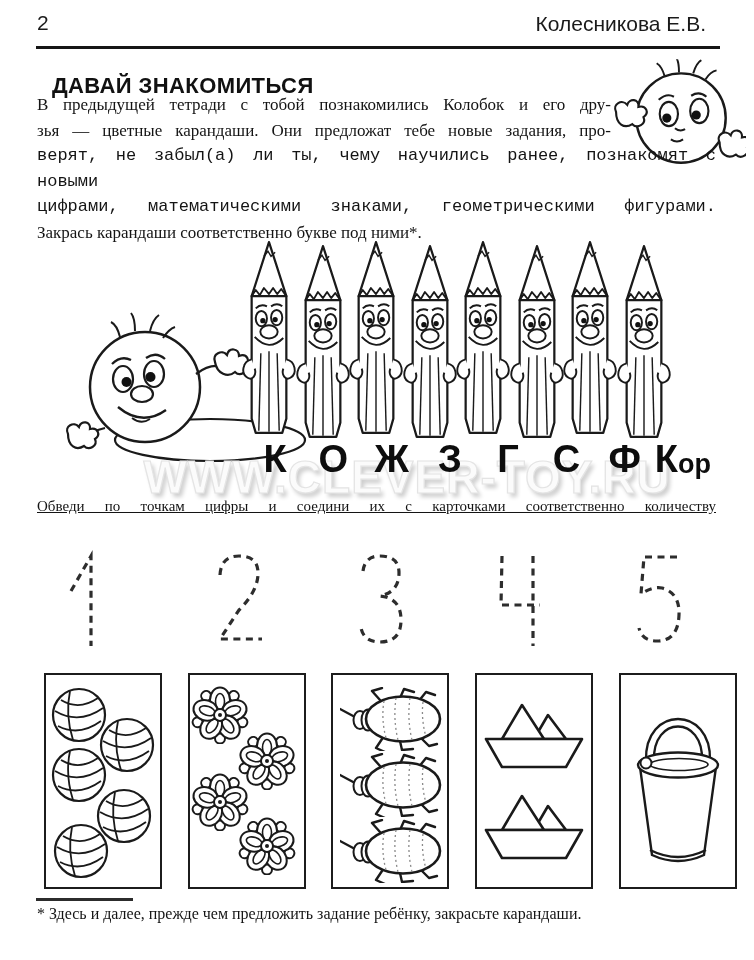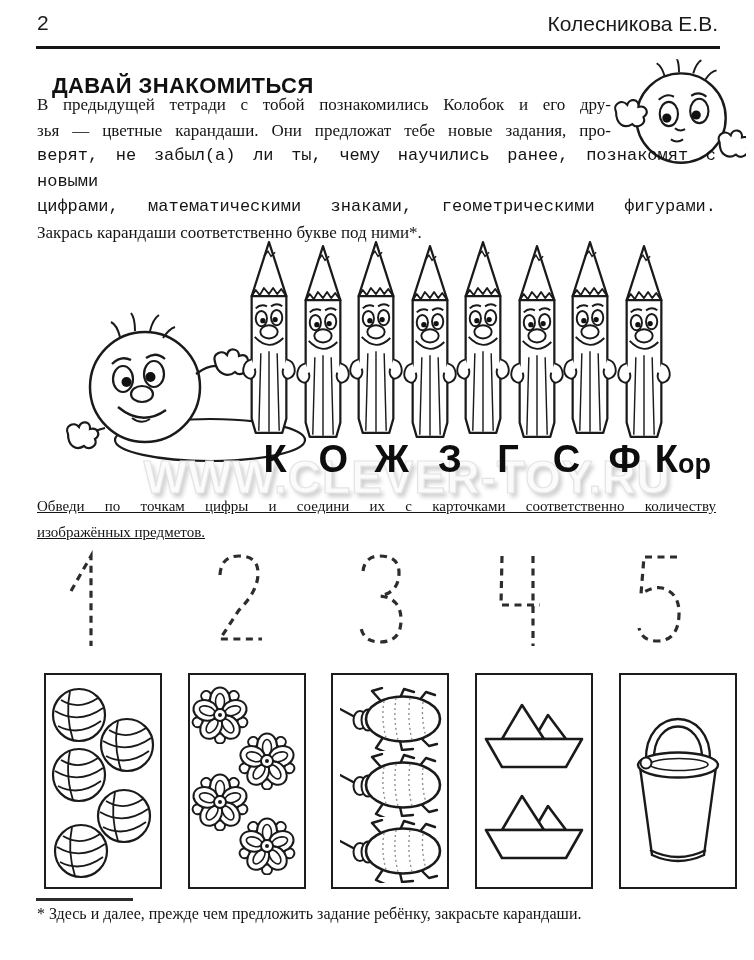--- a/index.html
+++ b/index.html
@@ -1,21 +1,21 @@
 <!DOCTYPE html>
 <html><head>
 <meta charset="utf-8">
 <style>
   html,body{margin:0;padding:0;background:#fff;}
   #page{position:relative;width:754px;height:960px;background:#ffffff;overflow:hidden;
         font-family:"Liberation Serif",serif;color:#141414;}
 
   
   .page-num{position:absolute;left:37px;top:11px;font:400 21px "Liberation Sans",sans-serif;color:#1a1a1a;}
-  .author{position:absolute;right:36px;top:12px;font:400 21px "Liberation Sans",sans-serif;color:#1a1a1a;}
+  .author{position:absolute;right:48px;top:12px;font:400 21px "Liberation Sans",sans-serif;color:#1a1a1a;}
   .header-rule{position:absolute;left:36px;right:34px;top:46px;height:3px;background:#151515;}
   .sec-title{position:absolute;left:36px;top:57px;font:700 22px "Liberation Sans",sans-serif;
              letter-spacing:.4px;color:#111;}
 
   
   .intro{position:absolute;left:37px;top:92px;width:690px;font-size:17px;line-height:25.5px;}
   .intro .ln{text-align:justify;text-align-last:justify;}
   .intro .ln.short{width:574px;}
   .intro .ln.full{width:679px;font-family:Liberation Mono, monospace;}
   .intro .ln.last{text-align:left;text-align-last:left;width:679px;}
@@ -310,21 +310,20 @@
         <span class="letter-main">Ф</span>
       </div>
       <div class="letter-cell">
         <span class="letter-main">К</span>
         <span class="letter-small">ор</span>
       </div>
     </div>
 
   <div class="task">
       <div class="ln full">Обведи по точкам цифры и соедини их с карточками соответственно количеству</div>
-      <div class="ln last">изображённых предметов.</div>
     </div>
 
   <div class="digit-row">
       <svg viewBox="0 0 64 100" class="digit" style="left: 58px;">
         <path d="M13 42 L33 7 L33 97"></path>
       </svg>
       <svg viewBox="0 0 64 100" class="digit" style="left: 208px;">
         <path d="M12 26 Q13 7 31 7 Q51 7 50 26 Q49 43 31 61 L12 90 L54 90"></path>
       </svg>
       <svg viewBox="0 0 64 100" class="digit" style="left: 349px;">

